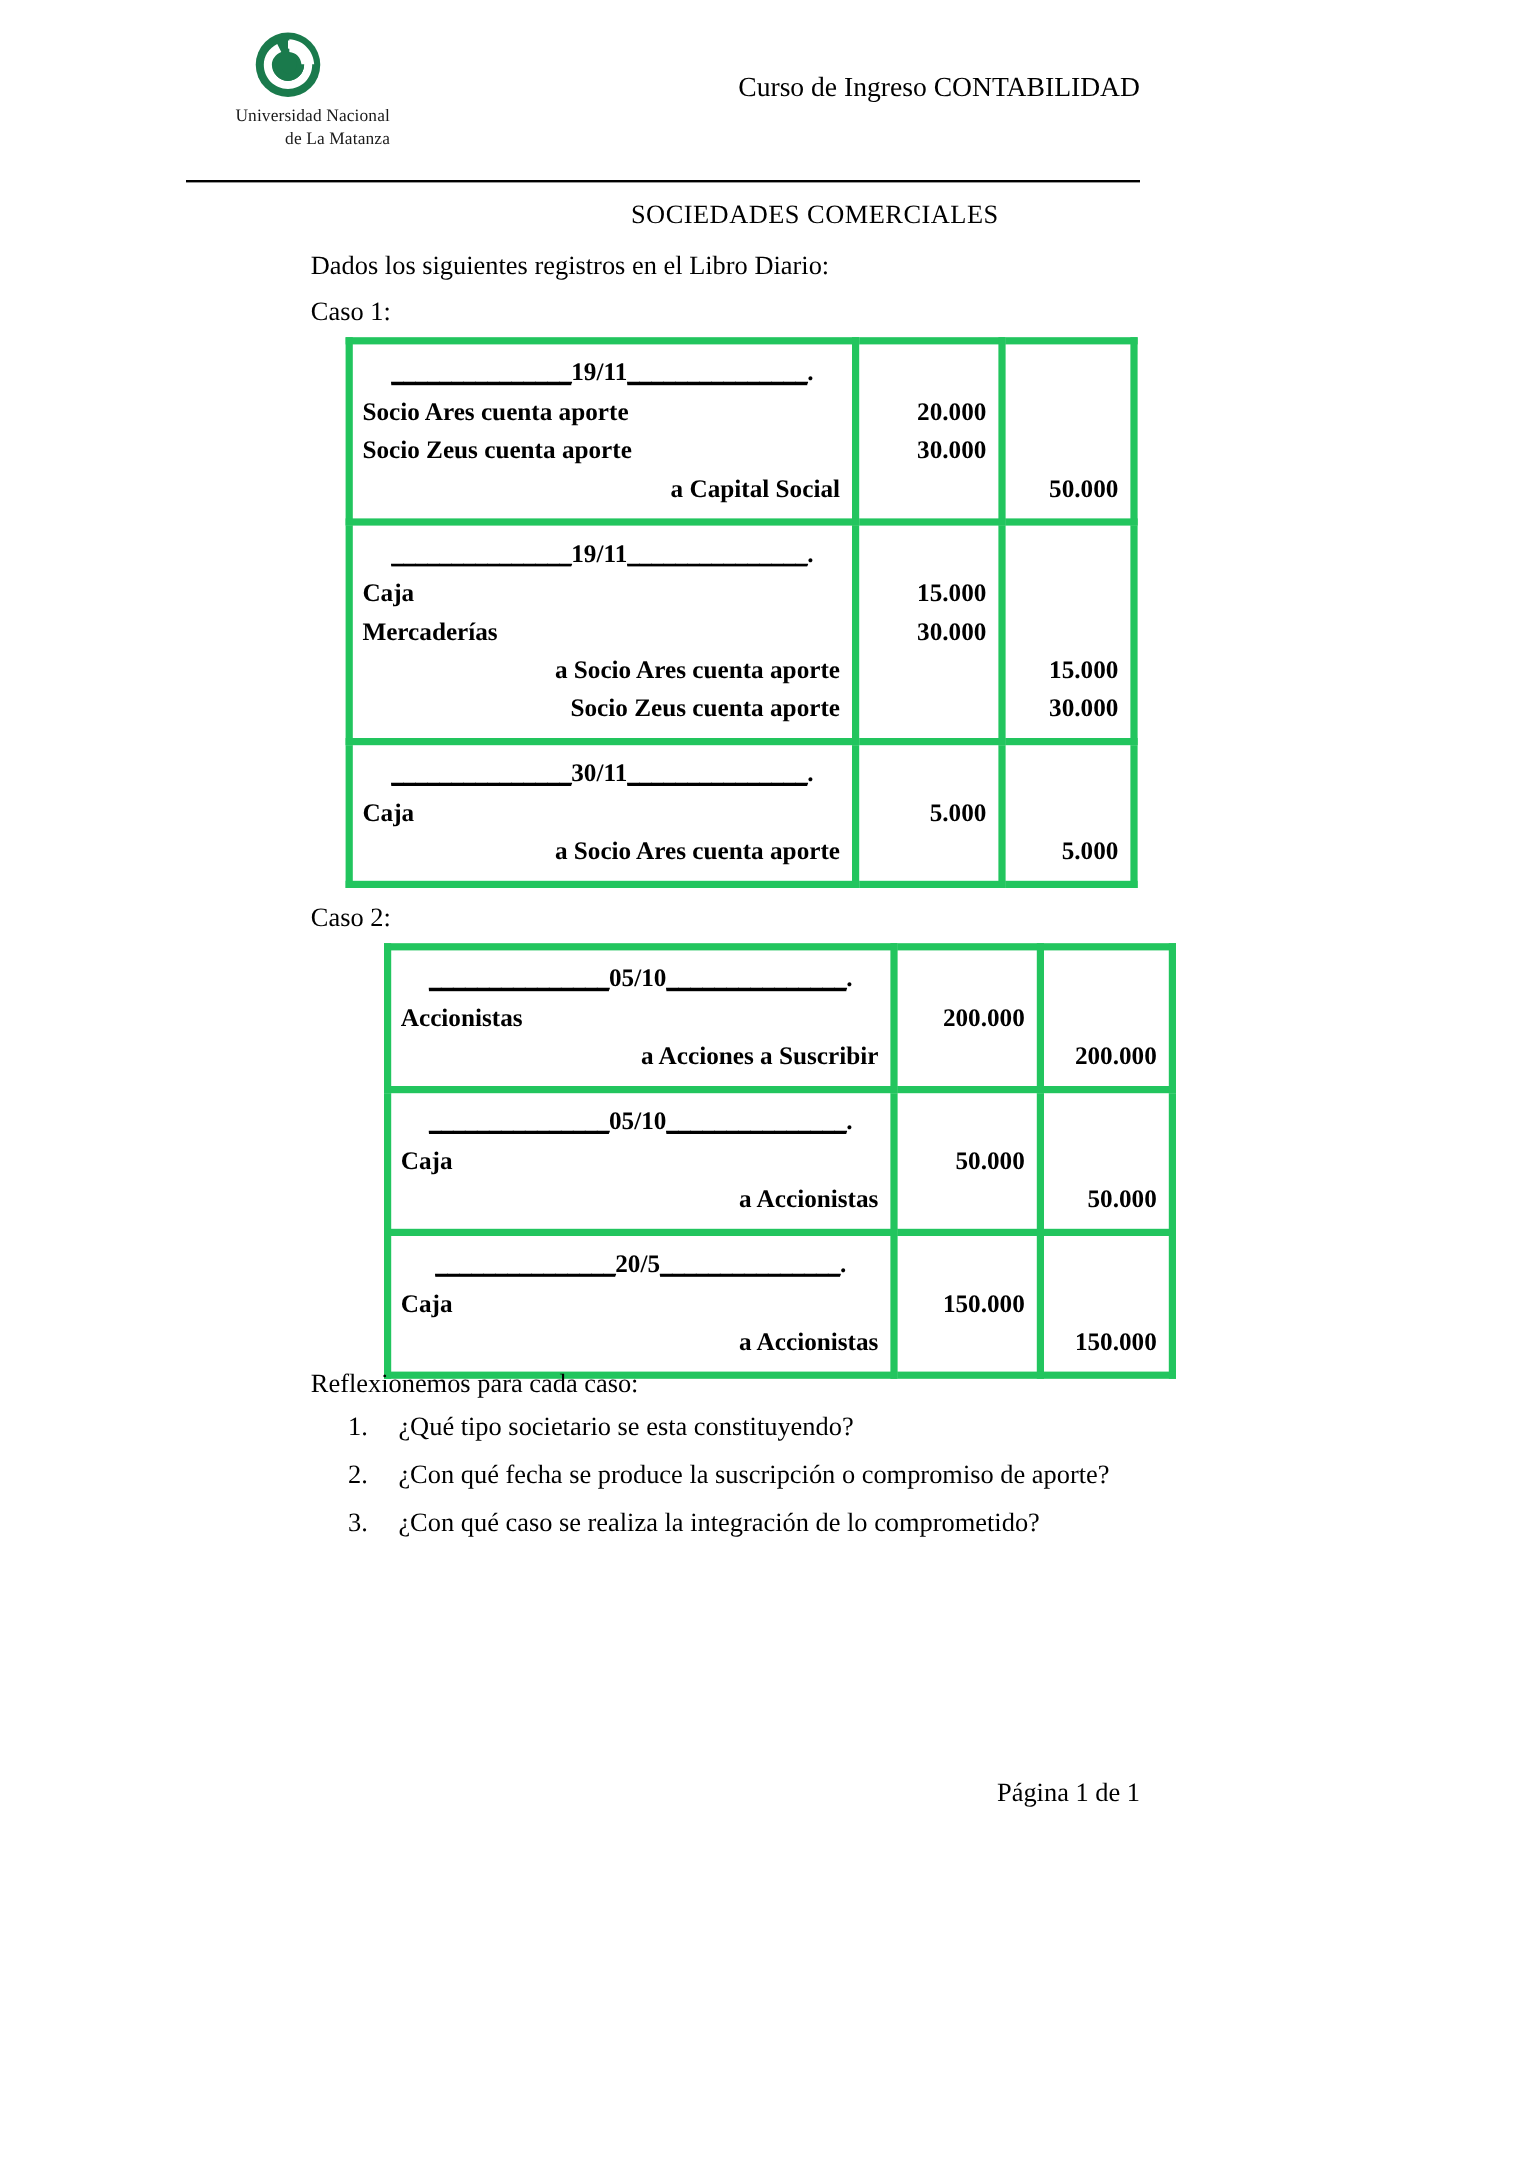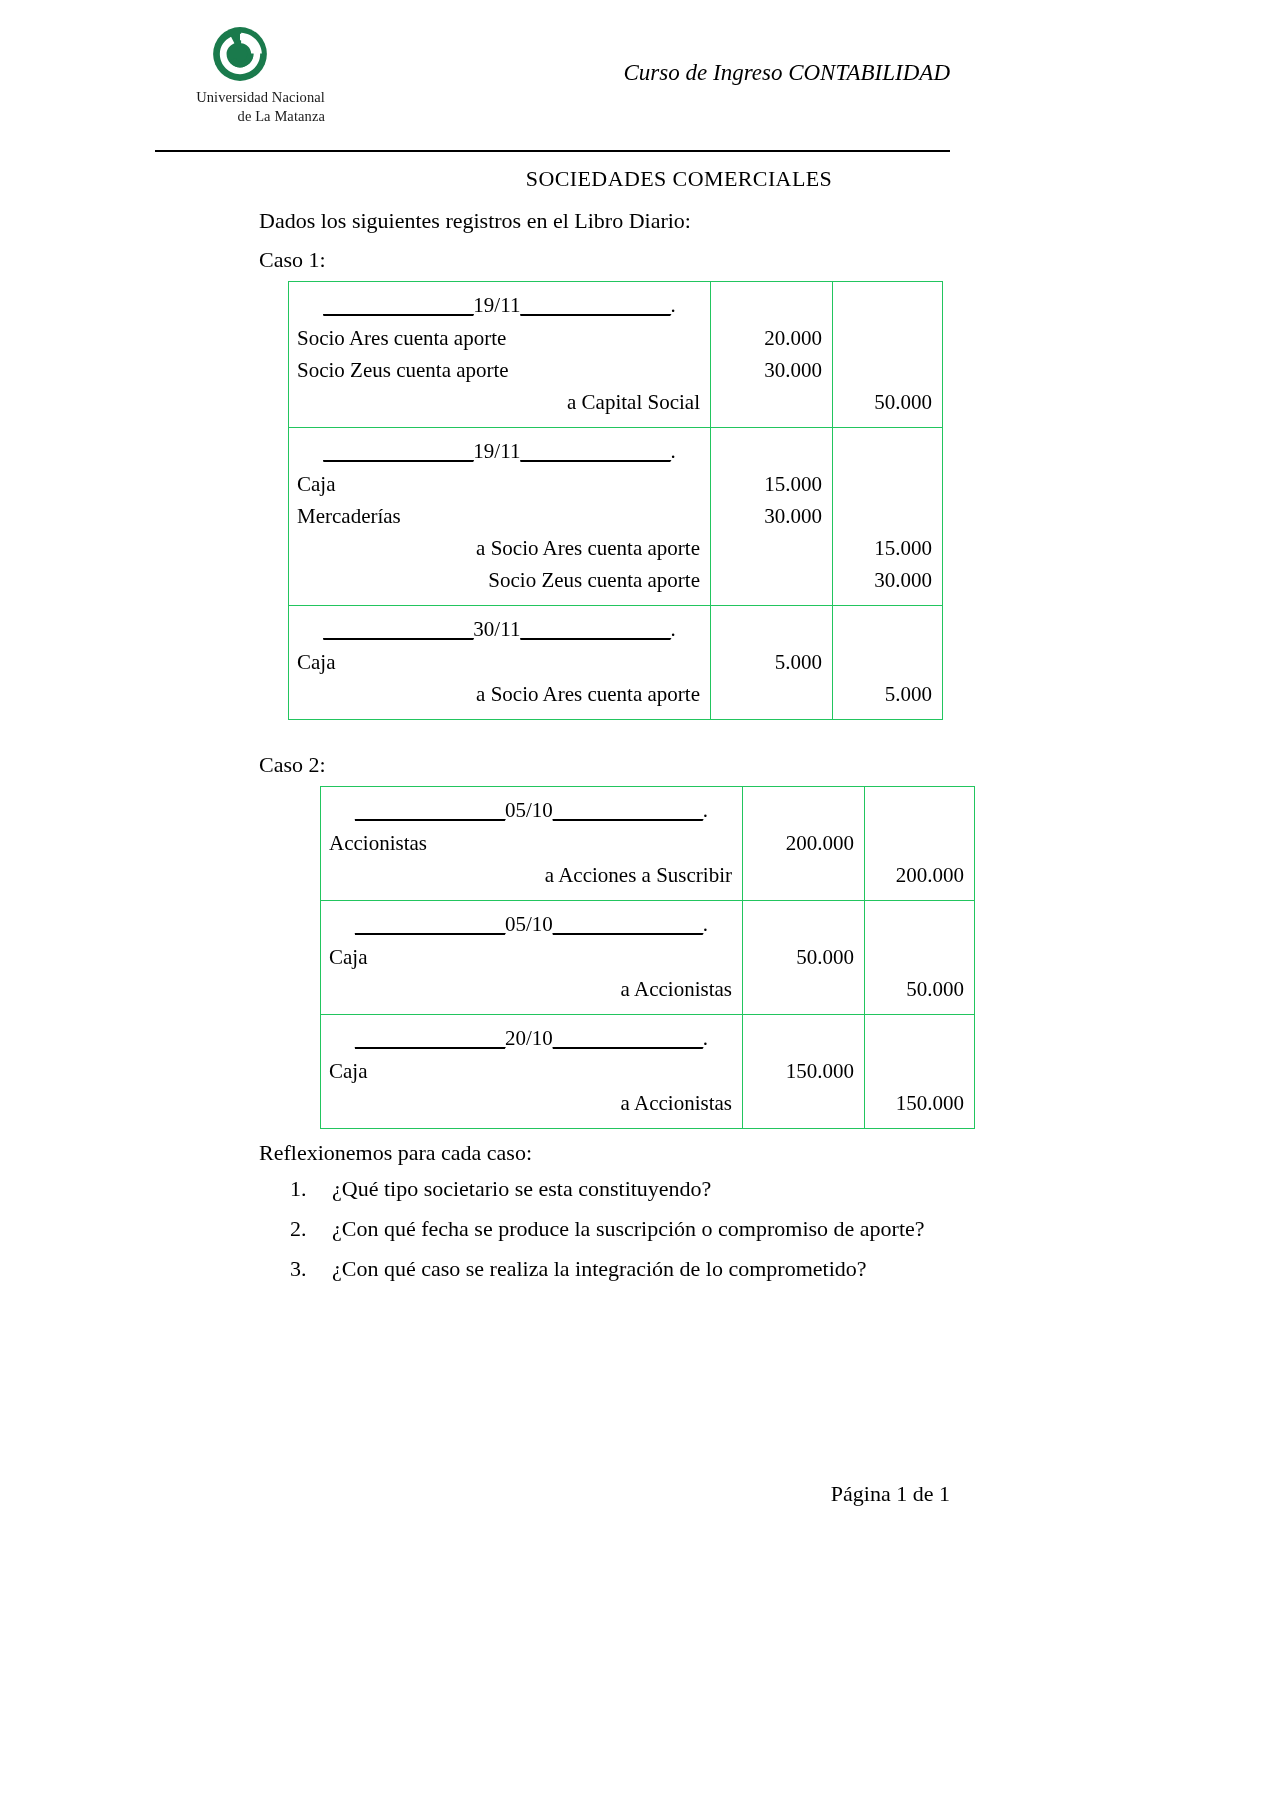--- a/index.html
+++ b/index.html
@@ -45,21 +45,20 @@
     font-family: "Liberation Serif", "DejaVu Serif", serif;
     font-size: 14.5px;
     line-height: 1.28;
     color: #1a1a1a;
     letter-spacing: 0.1px;
   }
   .course-title {
     position: absolute;
     right: 330px;
     top: 60px;
-    font-style: italic;
     font-size: 23px;
     white-space: nowrap;
   }
   .header-rule {
     position: absolute;
     left: 155px;
     top: 150px;
     width: 795px;
     height: 0;
     border-top: 2px solid #000000;
@@ -98,23 +97,24 @@
   .ledger {
     position: absolute;
     border-collapse: collapse;
     table-layout: fixed;
     font-size: 21px;
   }
   .ledger-1 { left: 288px; top: 281px; width: 654px; }
   .ledger-2 { left: 288px; top: 786px; width: 654px; margin-left: 32px; }
 
   .ledger td {
-    border: 1px solid #22c55e;
+    border: 6px solid #22c55e;
     padding: 0;
     vertical-align: top;
+    font-weight: bold;
   }
   .col-desc { width: 422px; }
   .col-debit { width: 122px; }
   .col-credit { width: 110px; }
 
   .entry-block {
     padding: 6px 8px 9px 8px;
   }
   .amt-block {
     padding: 6px 10px 9px 4px;
@@ -431,21 +431,21 @@
                 </div>
                 <div class="line-row">
                   <span class="amt">50.000</span>
                 </div>
               </div>
             </td>
           </tr>
           <tr>
             <td>
               <div class="entry-block">
-                <div class="date-row"><span class="dashline">_______________</span><span>20/10</span><span class="dashline">_______________</span><span>.</span></div>
+                <div class="date-row"><span class="dashline">_______________</span><span>20/5</span><span class="dashline">_______________</span><span>.</span></div>
                 <div class="line-row">
                   <span class="acct">Caja</span>
                 </div>
                 <div class="line-row">
                   <span class="acct indent">a Accionistas</span>
                 </div>
               </div>
             </td>
             <td>
               <div class="amt-block">

